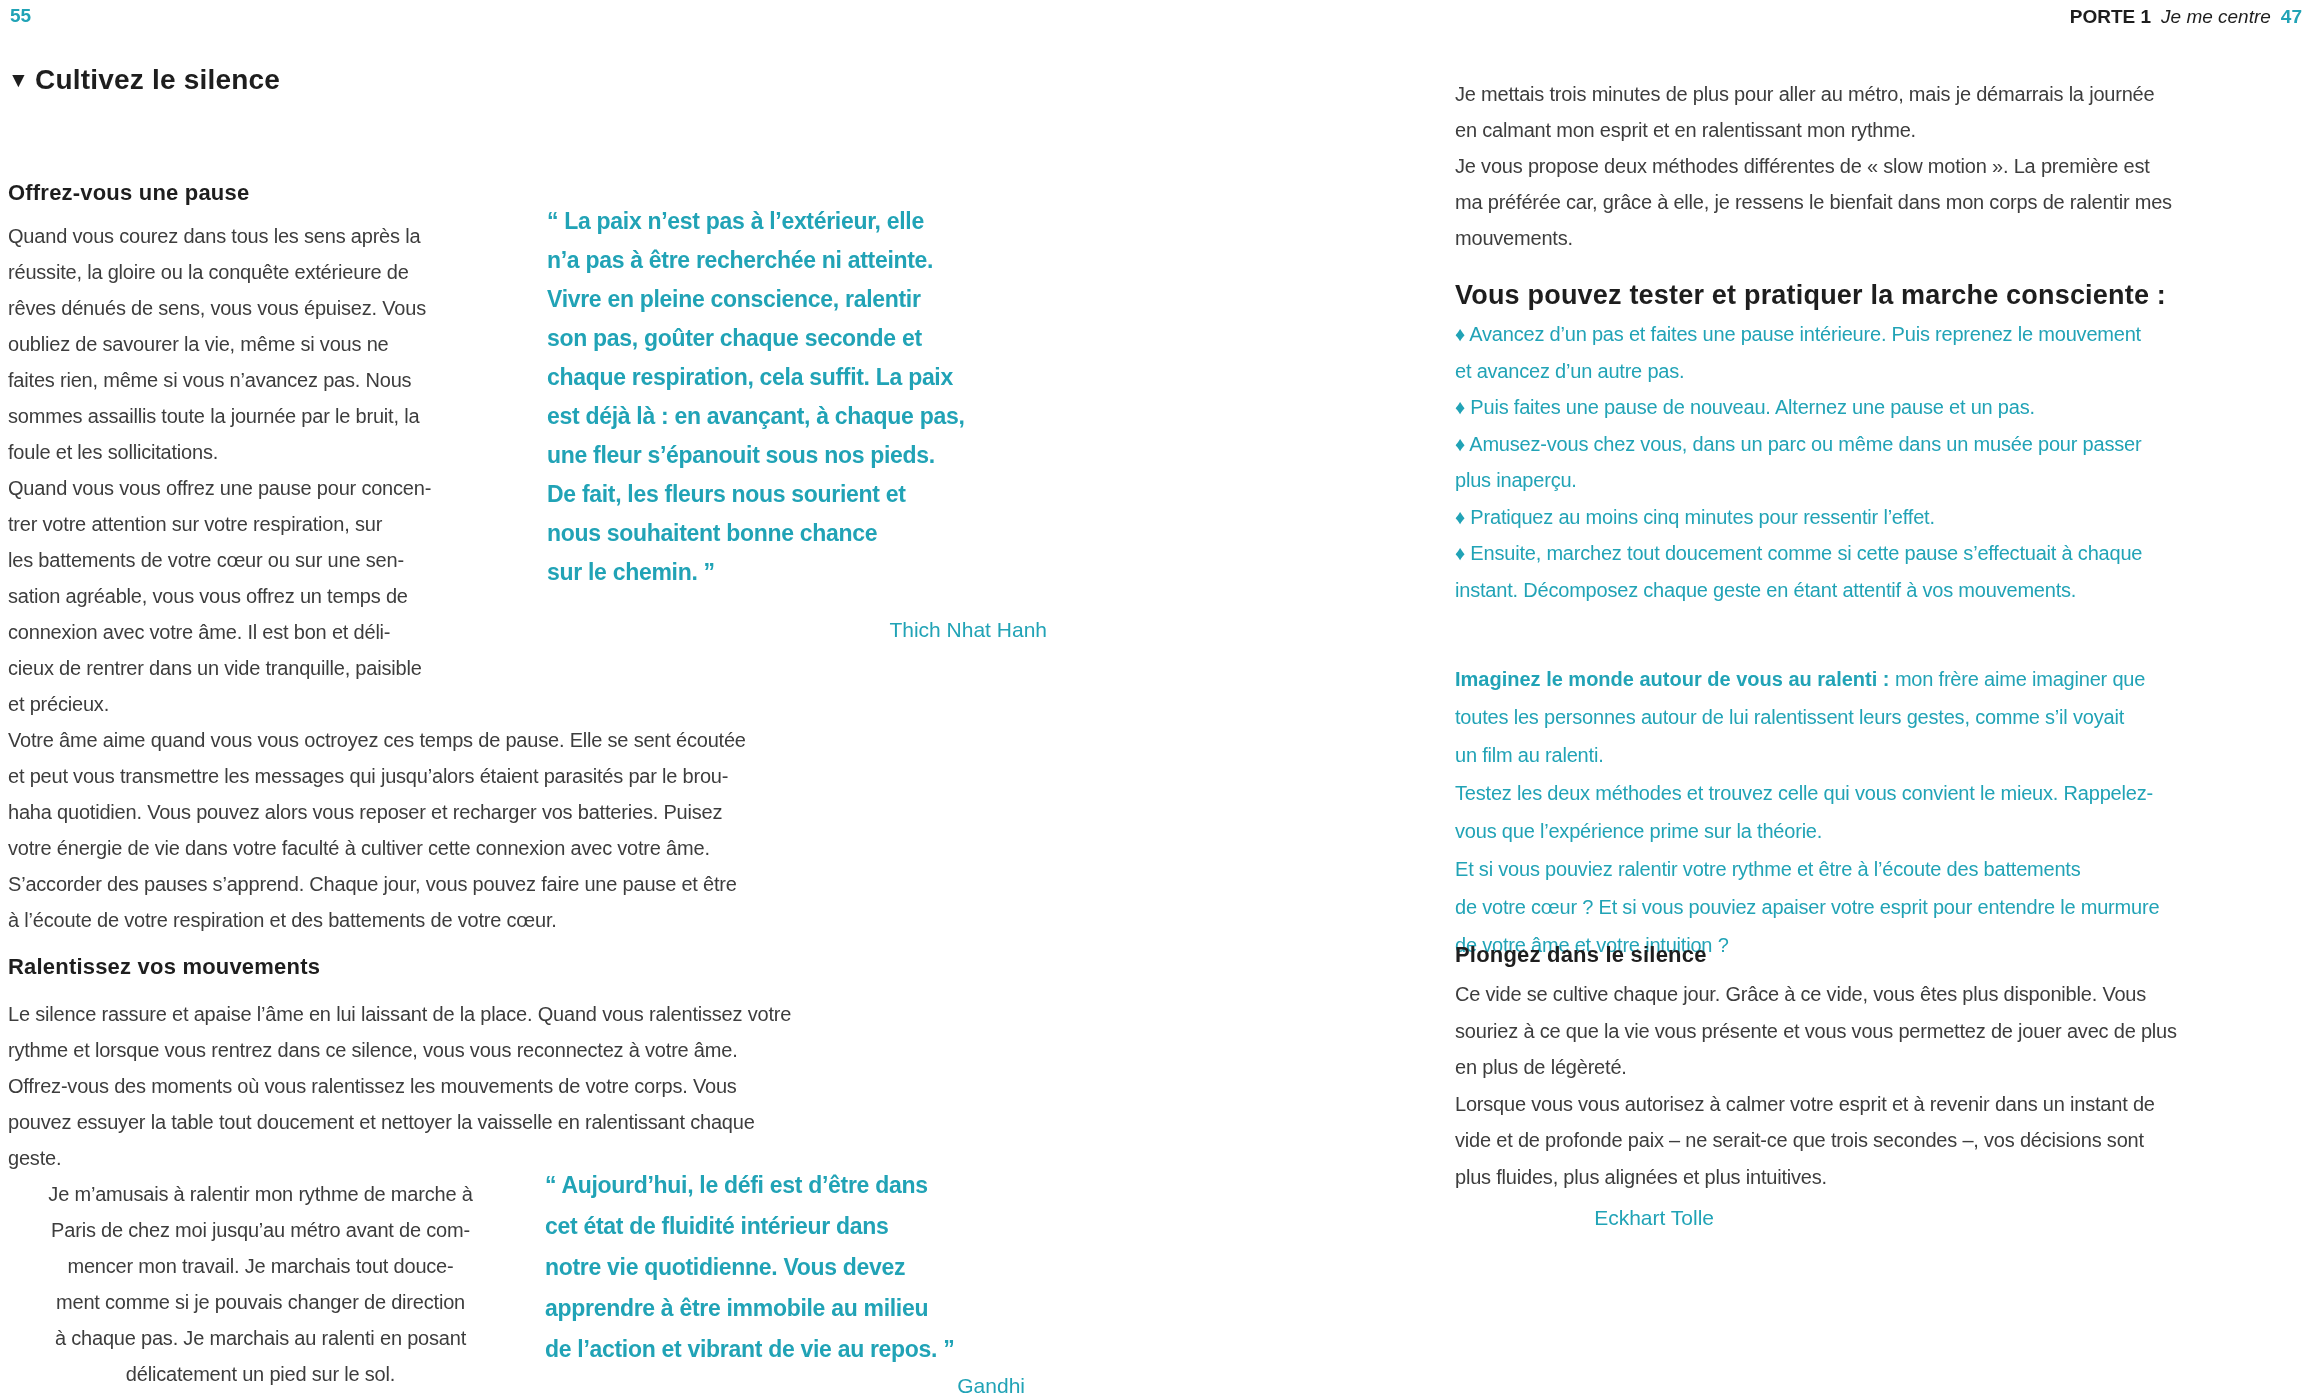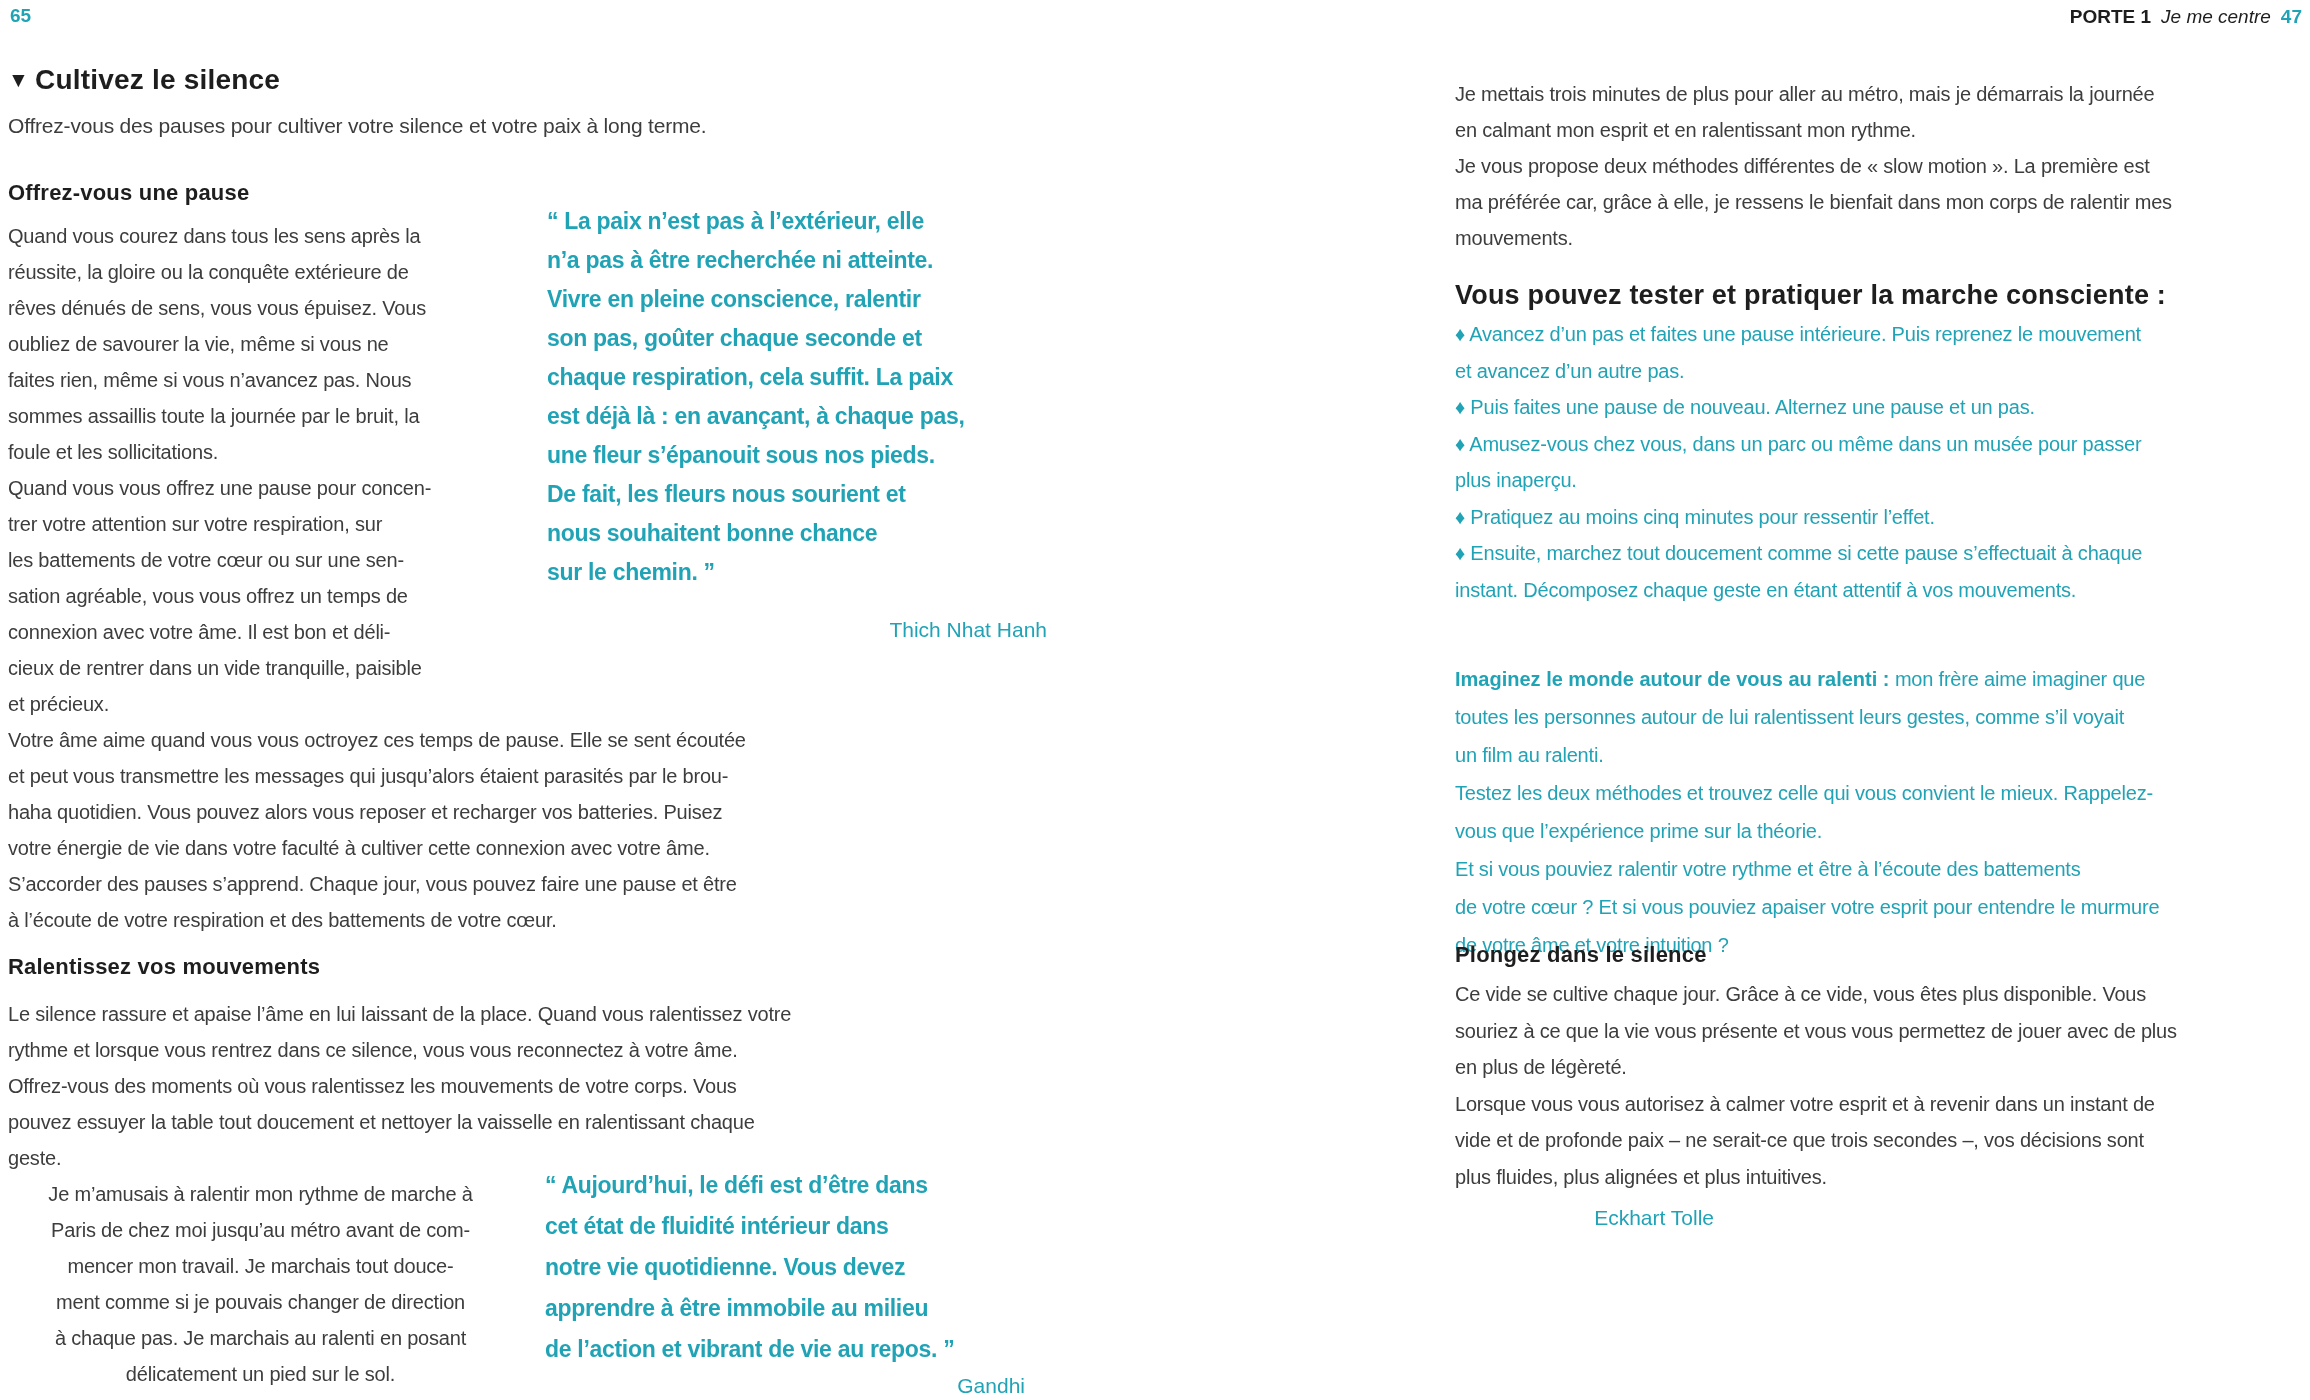--- a/index.html
+++ b/index.html
@@ -57,27 +57,26 @@
   .subtitle { font-size: 21px; color: var(--body); letter-spacing: -0.2px; }
   .folio { font-size: 19px; font-weight: bold; color: var(--teal); }
   .running-header { font-size: 19px; color: var(--ink); white-space: nowrap; }
   .running-header .sep { display: inline-block; width: 10px; }
 </style>
 </head>
 <body>
 
 <div class="spread">
 
-  <div class="abs folio" style="left:10px; top:5px;">65</div>
+  <div class="abs folio" style="left:10px; top:5px;">55</div>
 
   <div class="abs page-title" style="left:8px; top:64px;">
     <span class="marker">▼</span><span>Cultivez le silence</span>
   </div>
 
-  <div class="abs subtitle" style="left:8px; top:114px;">Offrez-vous des pauses pour cultiver votre silence et votre paix à long terme.</div>
 
   <div class="abs heading" style="left:8px; top:180px;">Offrez-vous une pause</div>
 
   <div class="abs body-text" style="left:8px; top:218px; width:505px;">Quand vous courez dans tous les sens après la
 réussite, la gloire ou la conquête extérieure de
 rêves dénués de sens, vous vous épuisez. Vous
 oubliez de savourer la vie, même si vous ne
 faites rien, même si vous n’avancez pas. Nous
 sommes assaillis toute la journée par le bruit, la
 foule et les sollicitations.

